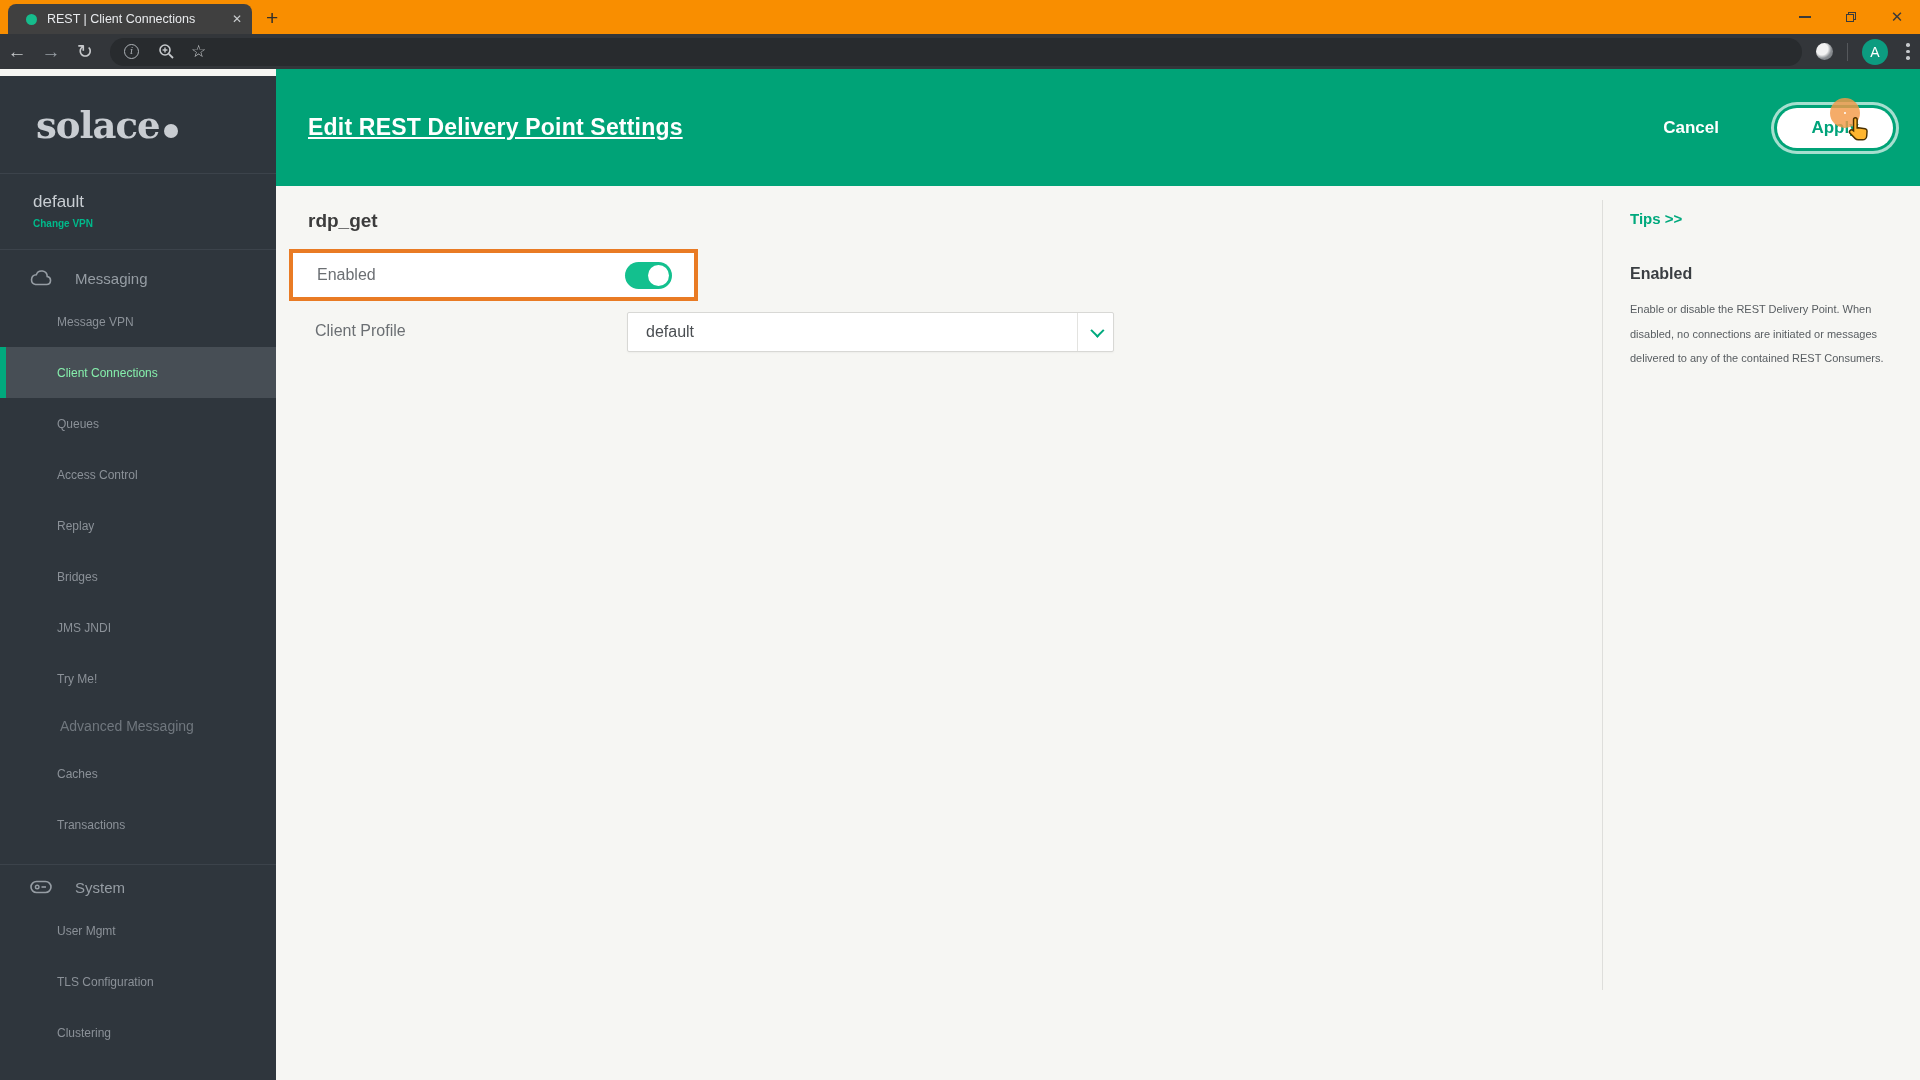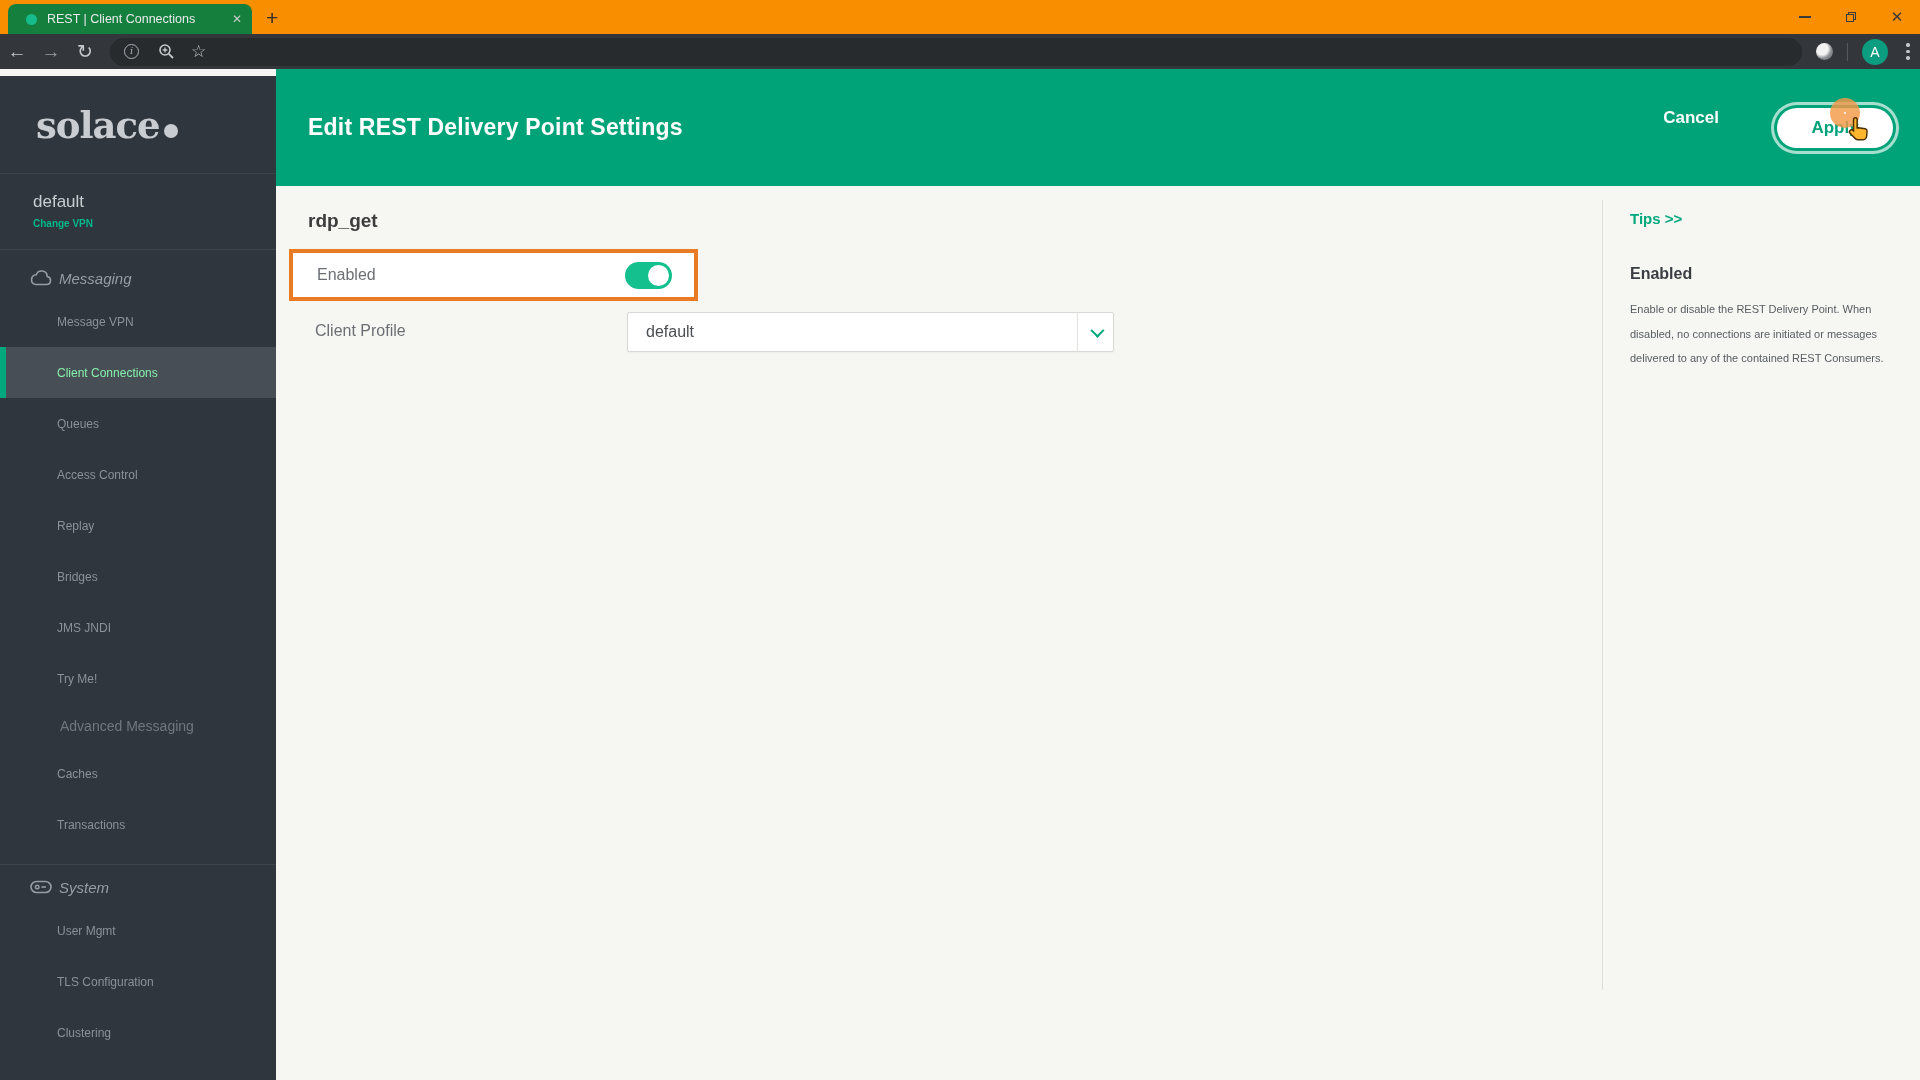--- a/index.html
+++ b/index.html
@@ -2,21 +2,21 @@
 <html><head>
 <meta charset="utf-8">
 <style>
   * { margin:0; padding:0; box-sizing:border-box; }
   html,body { width:1920px; height:1080px; overflow:hidden; }
   body { font-family:"Liberation Sans","DejaVu Sans",sans-serif; }
   .page { position:relative; width:1920px; height:1080px; background:#F6F6F3; }
 
   
   .tabstrip { position:absolute; top:0; left:0; width:1920px; height:34px; background:#F98E00; }
-  .tab { position:absolute; left:8px; top:4px; width:244px; height:30px; background:#15803d;
+  .tab { position:absolute; left:8px; top:4px; width:244px; height:30px; background:#404040;
          border-radius:8px 8px 0 0; display:flex; align-items:center; padding:0 10px; }
   .favicon { width:11px; height:11px; border-radius:50%; background:#16BC8C; margin:0 10px 0 8px; flex:none; }
   .tab-title { color:#E8EAED; font-size:12.5px; white-space:nowrap; overflow:hidden; flex:1; }
   .tab-close { color:#C9CCCE; font-size:12px; margin-left:8px; cursor:default; }
   .newtab { position:absolute; left:266px; top:7px; color:#35302A; font-size:21px; line-height:21px; }
   .wincontrols { position:absolute; right:0; top:0; height:34px; display:flex; align-items:center; }
   .winbtn { width:46px; height:34px; display:flex; align-items:center; justify-content:center; color:#3A3A3A; }
   .glyph-min { width:12px; height:0; border-top:2px solid #3A3A3A; }
   .glyph-restore { position:relative; width:10px; height:10px; }
   .glyph-restore i { position:absolute; width:8px; height:8px; border:1.6px solid #3A3A3A; display:block; }
@@ -54,35 +54,35 @@
   .logo { font-family:"DejaVu Serif",serif; font-weight:bold; font-size:37px; color:#C9CDD2;
           letter-spacing:-1px; display:flex; align-items:baseline; }
   .logo-dot { width:14px; height:14px; border-radius:50%; background:#C9CDD2; margin-left:4px; }
   .collapse { margin-left:auto; }
   .vpn-block { padding:18px 0 20px 33px; border-bottom:1px solid #3C434B; }
   .vpn-name { color:#C9CED3; font-size:17px; }
   .change-vpn { color:#00B98B; font-size:10px; font-weight:bold; margin-top:6px; }
   .nav { padding-top:10px; }
   .nav-section { height:36px; display:flex; align-items:center; padding:0 24px 0 30px;
                  color:#969DA4; font-size:15px; }
-  .nav-section .sec-label { margin-left:7px;font-style:italic; }
+  .nav-section .sec-label { margin-left:23px; }
   .nav-chevron { margin-left:auto; width:9px; height:9px; border-right:2px solid #8F969D;
                  border-bottom:2px solid #8F969D; transform:rotate(45deg) translateY(-3px); }
   .nav-item { height:51px; display:flex; align-items:center; padding-left:57px;
               color:#8B9198; font-size:12px; }
   .nav-item.active { background:#474E55; border-left:6px solid #00A97D; padding-left:51px; color:#86efac; }
   .nav-subsection { height:44px; display:flex; align-items:center; padding-left:60px;
                     color:#70777E; font-size:14px; }
   .nav-divider { border-top:1px solid #3C434B; margin-top:14px; padding-top:4px; }
 
   
   .app-header { position:absolute; left:276px; top:69px; width:1644px; height:117px; background:#00A377;
                 display:flex; align-items:center; padding:0 27px 0 32px; }
-  .app-title { color:#FFFFFF; font-size:23px; font-weight:600; letter-spacing:.2px; }
-  .header-actions { margin-left:auto; display:flex; align-items:flex-start; gap:58px; }
+  .app-title { color:#FFFFFF; font-size:23px; font-weight:600; letter-spacing:.2px;text-decoration:underline; }
+  .header-actions { margin-left:auto; display:flex; align-items:center; gap:58px; }
   .cancel-btn { color:#FFFFFF; font-size:17px; font-weight:600; }
   .apply-wrap { position:relative; }
   .apply-btn { width:116px; height:40px; border-radius:20px; background:#FFFFFF; border:none;
                color:#00A37A; font-size:17px; font-weight:600;
                box-shadow:0 0 0 3px #00A377, 0 0 0 6px rgba(255,255,255,.65); }
   .cursor-ring { position:absolute; left:53px; top:-10px; width:30px; height:30px; border-radius:50%;
                  border:14px solid rgba(243,154,72,.82); pointer-events:none; }
   .cursor-hand { position:absolute; left:68px; top:8px; width:27px; height:27px; pointer-events:none; }
 
   

